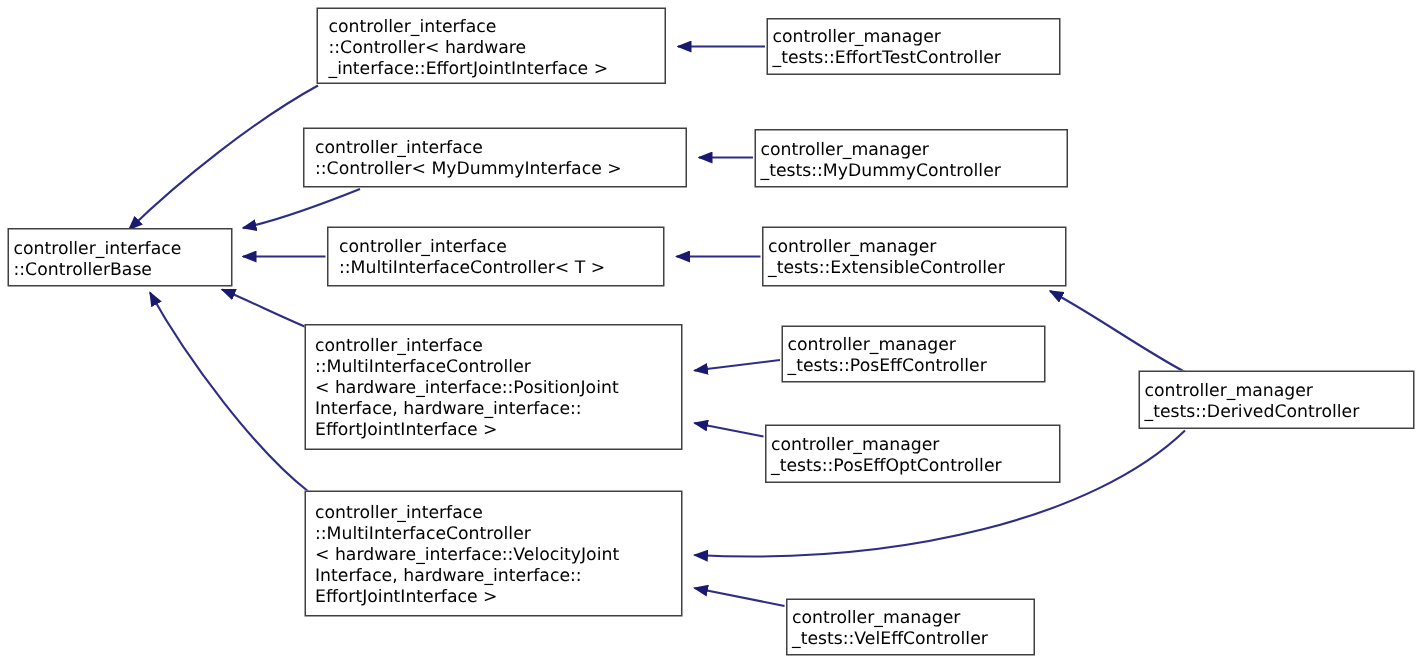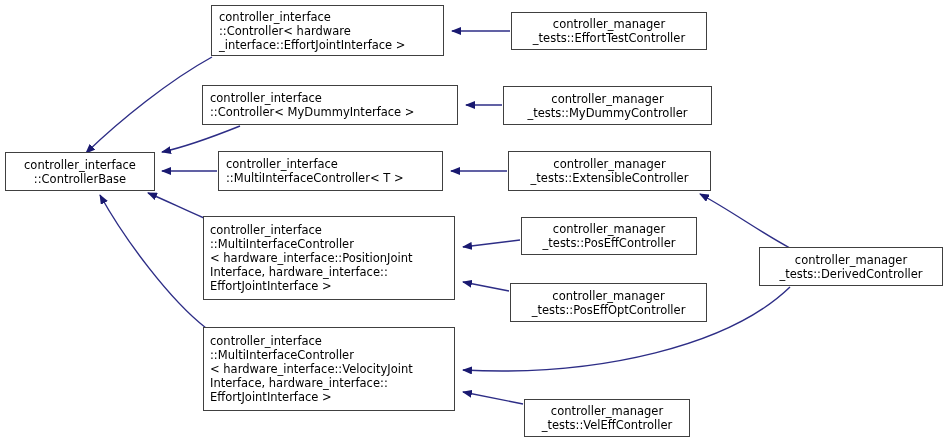--- a/index.html
+++ b/index.html
@@ -13,21 +13,20 @@
   }
   #edges{position:absolute;left:0;top:0;width:948px;height:446px;}
   .node{
     position:absolute;
     box-sizing:border-box;
     background:#ffffff;
     border:1px solid #404040;
     display:flex;
     align-items:center;
     justify-content:center;
-    text-align:center;
     color:#000000;
     font-size:11.5px;
     line-height:14px;
     letter-spacing:0px;
     white-space:pre-line;
     padding:1px 3px;
     z-index:2;
   }
   .node .lbl{display:block;width:100%;}
 </style>

